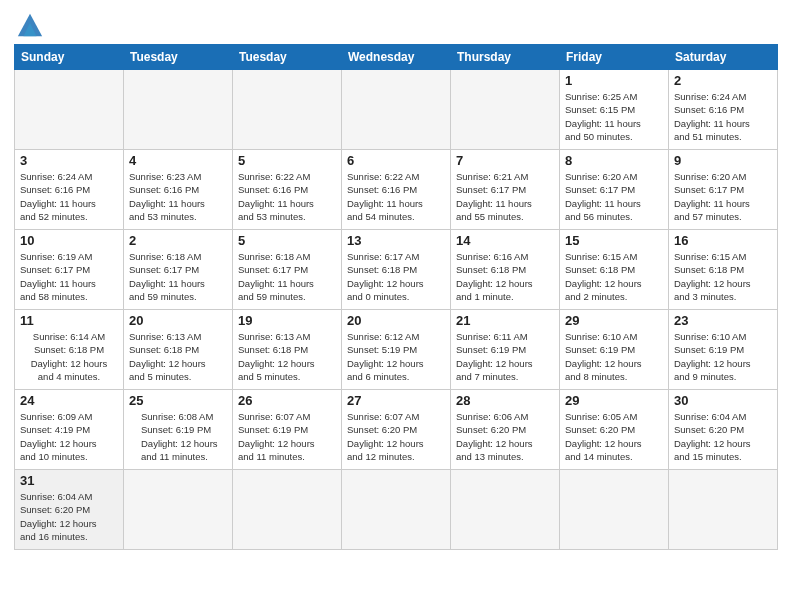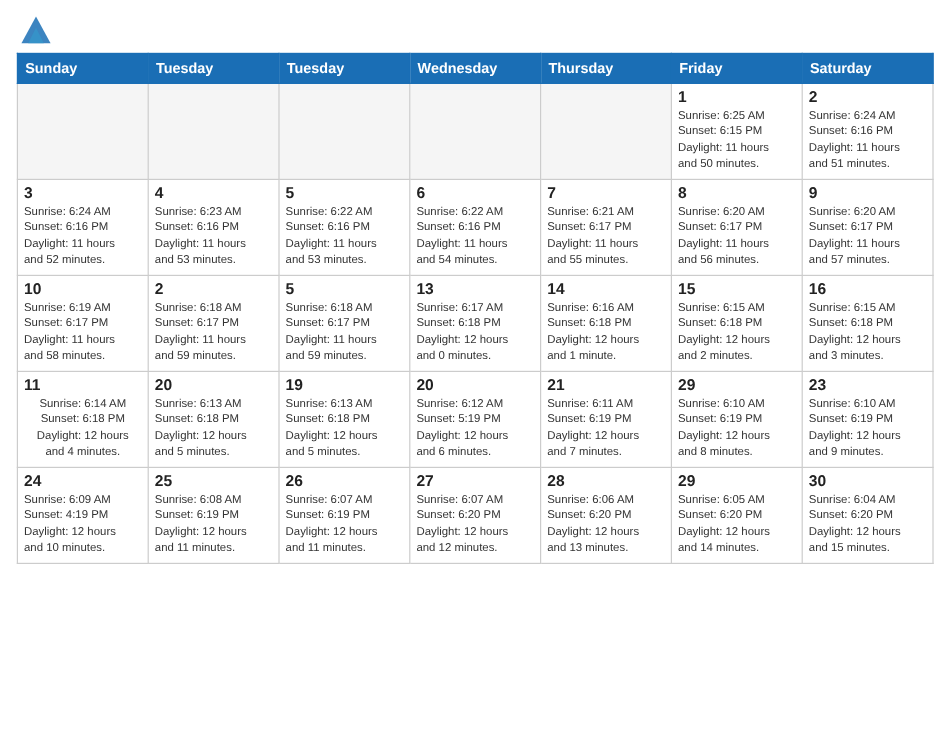--- a/index.html
+++ b/index.html
@@ -298,21 +298,21 @@
         <tr>
           <td>
             <span class="day-number">24</span>
             <div class="day-info" style="white-space: pre-line;">Sunrise: 6:09 AM
 Sunset: 4:19 PM
 Daylight: 12 hours
 and 10 minutes.</div>
           </td>
           <td>
             <span class="day-number">25</span>
-            <div class="day-info" style="white-space: pre-line;">Sunrise: 6:08 AM
+            <div class="day-info" style="white-space: pre-line; margin-left: 12px;">Sunrise: 6:08 AM
 Sunset: 6:19 PM
 Daylight: 12 hours
 and 11 minutes.</div>
           </td>
           <td>
             <span class="day-number">26</span>
             <div class="day-info" style="white-space: pre-line;">Sunrise: 6:07 AM
 Sunset: 6:19 PM
 Daylight: 12 hours
 and 11 minutes.</div>
@@ -338,16 +338,31 @@
 Daylight: 12 hours
 and 14 minutes.</div>
           </td>
           <td>
             <span class="day-number">30</span>
             <div class="day-info" style="white-space: pre-line;">Sunrise: 6:04 AM
 Sunset: 6:20 PM
 Daylight: 12 hours
 and 15 minutes.</div>
           </td>
+        </tr>
+        <tr class="last-row">
+          <td>
+            <span class="day-number">31</span>
+            <div class="day-info" style="white-space: pre-line;">Sunrise: 6:04 AM
+Sunset: 6:20 PM
+Daylight: 12 hours
+and 16 minutes.</div>
+          </td>
+          <td class="empty"></td>
+          <td class="empty"></td>
+          <td class="empty"></td>
+          <td class="empty"></td>
+          <td class="empty"></td>
+          <td class="empty"></td>
         </tr>
       </tbody>
   </table>
 </div>
 
 </body></html>

